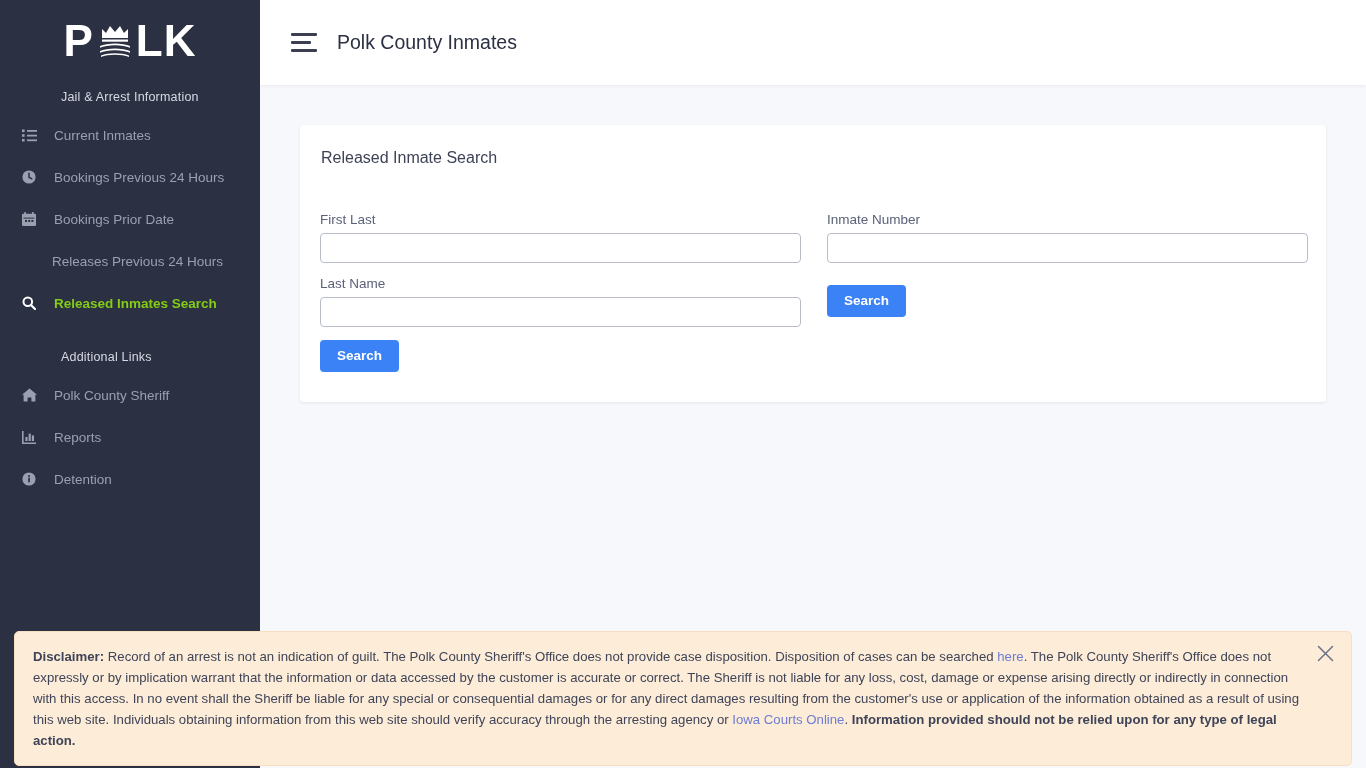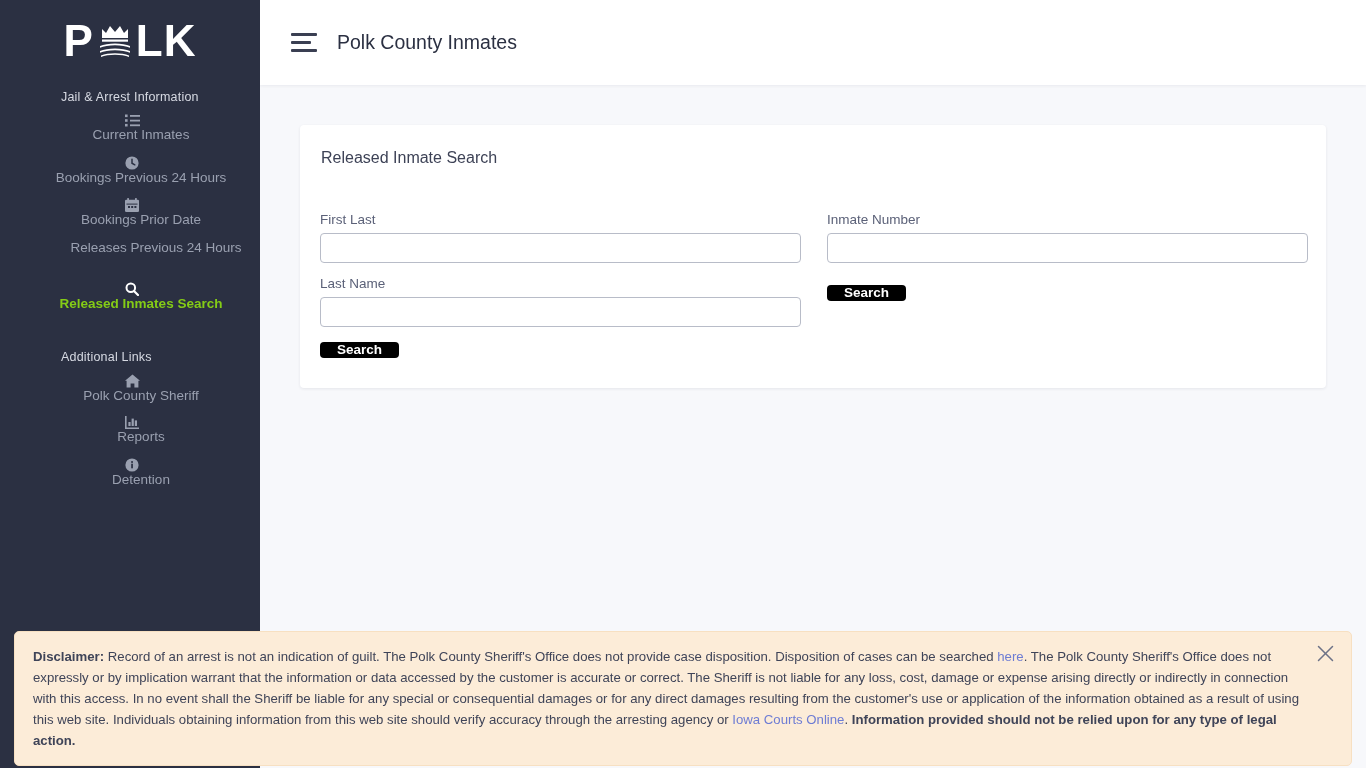--- a/index.html
+++ b/index.html
@@ -73,21 +73,20 @@
 
   .nav-item {
     display: flex;
     align-items: center;
     height: 42px;
     padding-left: 22px;
     color: #9aa0b0;
     font-size: 13.5px;
     text-decoration: none;
     cursor: pointer;
-    flex-direction: column;
   }
   .nav-item .nav-icon {
     width: 22px;
     min-width: 22px;
     display: inline-flex;
     align-items: center;
     justify-content: flex-start;
     color: #9aa0b0;
     margin-right: 10px;
   }
@@ -190,28 +189,28 @@
     font-family: "Liberation Sans", sans-serif;
     color: #3d4256;
     padding: 0 9px;
     outline: none;
   }
   .field-block { margin-bottom: 16px; }
   .field-block.tight { margin-bottom: 13px; }
 
   .btn-search {
     display: inline-block;
-    background: #000000;
+    background: #3b82f6;
     color: #ffffff;
     border: none;
     border-radius: 4px;
     font-family: "Liberation Sans", sans-serif;
     font-size: 13.5px;
     font-weight: 600;
-    padding: 0 17px;
+    padding: 8px 17px;
     cursor: pointer;
     line-height: 1.15;
   }
   .spacer-btn { margin-top: 9px; }
 
   
   .disclaimer {
     position: absolute;
     left: 14px;
     bottom: 2px;

